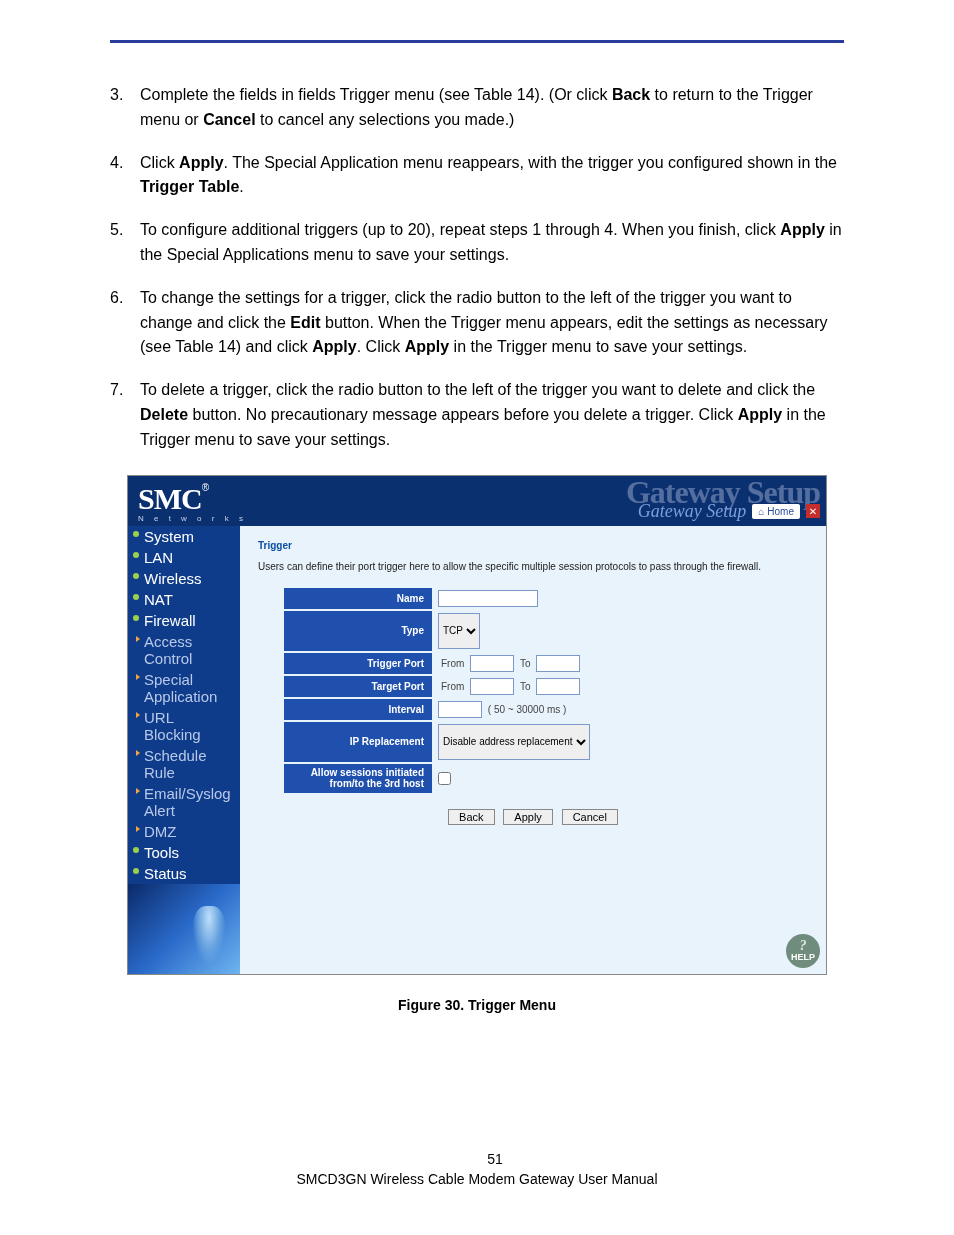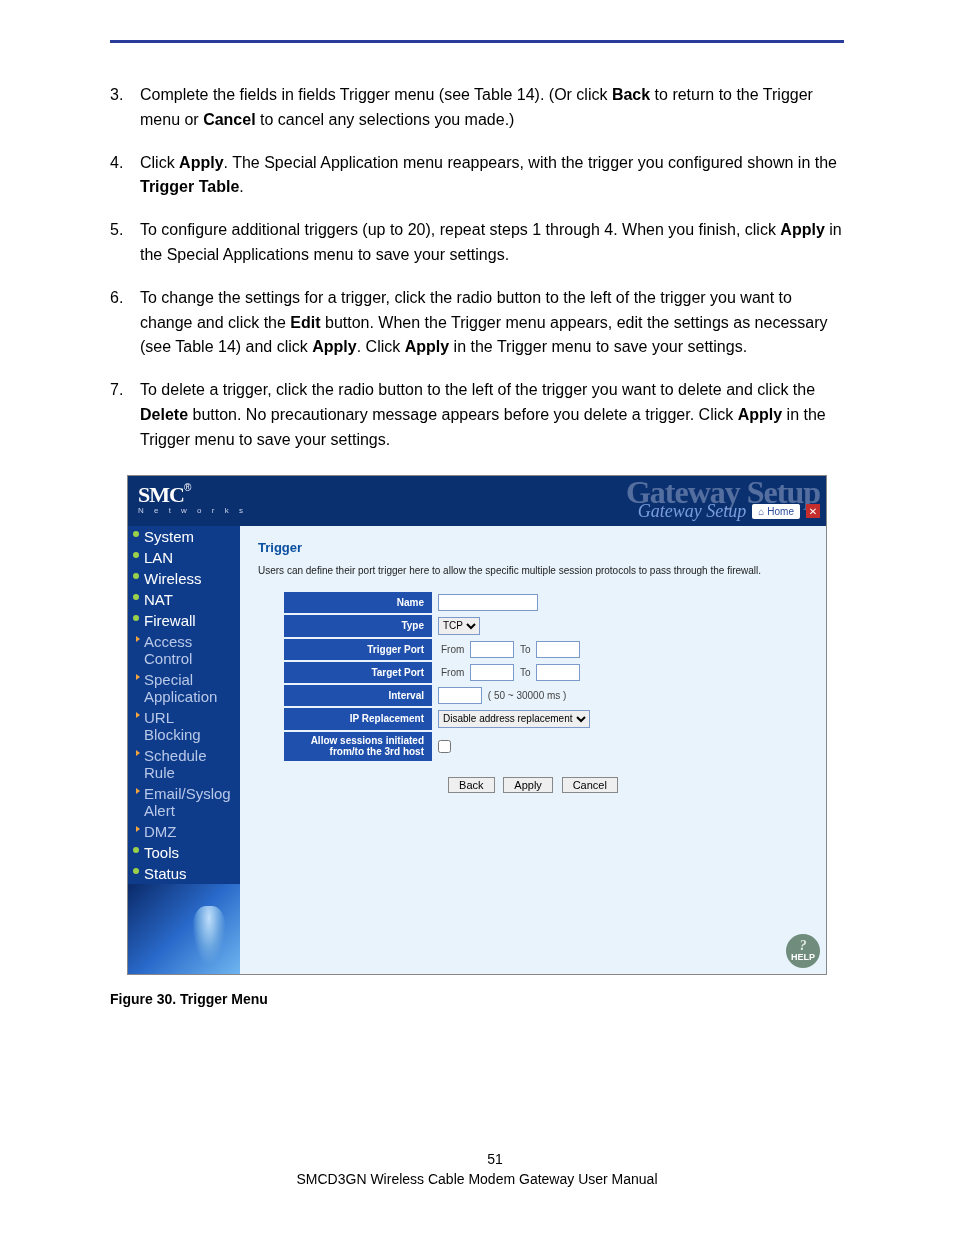--- a/index.html
+++ b/index.html
@@ -43,21 +43,21 @@
     font-size: 10px;
     background: #fff;
   }
   .ui-top {
     height: 50px;
     background: #0b3070;
     position: relative;
     overflow: hidden;
   }
   .ui-logo { position: absolute; left: 10px; top: 6px; color: #fff; }
-  .ui-logo .smc { font-family: "Times New Roman", serif; font-weight: bold; font-size: 22px; letter-spacing: -1px; }
+  .ui-logo .smc { font-family: "Times New Roman", serif; font-weight: bold; font-size: 30px; letter-spacing: -1px; }
   .ui-logo .reg { font-size: 10px; vertical-align: top; }
   .ui-logo .net { font-size: 8px; letter-spacing: 4px; display: block; color: #c9d1ea; margin-top: -2px; }
   .ui-ghost {
     position: absolute; right: 6px; top: -2px;
     font-family: "Times New Roman", serif;
     font-weight: bold; font-size: 32px;
     color: rgba(220,228,245,0.35);
     letter-spacing: -1px;
   }
   .ui-subbar {
@@ -121,55 +121,55 @@
     content:""; position:absolute; right:14px; bottom:8px;
     width:34px; height:60px;
     background: radial-gradient(ellipse at 50% 20%, #cfeaff 0%, #6ca7e0 45%, transparent 70%);
     border-radius: 40% 40% 20% 20%;
     opacity:0.9;
   }
   .ui-content {
     flex: 1; padding: 14px 18px 14px 18px;
     position: relative;
   }
-  .content-hdr { color: #0a4fa0; font-weight: bold; font-size: 13px; margin-bottom: 10px; }
+  .content-hdr { color: #0a4fa0; font-weight: bold; font-size: 10px; margin-bottom: 10px; }
   .content-desc { font-size: 10px; margin-bottom: 14px; color: #222; }
   .form-table { margin-left: 26px; border-collapse: separate; border-spacing: 0 2px; }
   .form-table td.lbl {
     background: #1f50ad; color: #fff; font-weight: bold;
     text-align: right; padding: 3px 8px; font-size: 10px;
     width: 148px; vertical-align: middle;
   }
   .form-table td.fld {
     padding: 2px 6px; font-size: 10px; vertical-align: middle;
     background: #e8f3fb;
   }
   input[type=text].tiny {
     width: 60px; height: 17px; font-size: 10px;
     border: 1px solid #7b9aca; padding: 0 3px;
   }
   input[type=text].wider { width: 100px; }
-  select.tiny { font-size: 10px; height: 18px; border: 1px solid #7b9aca; }
+  select.tiny { font-size: 10px; height: 36px; border: 1px solid #7b9aca; }
   .ft { color: #444; font-size: 10px; padding: 0 3px; }
   .btn-row { text-align: center; margin-top: 14px; }
   .btn-row button {
     font-size: 11px; padding: 1px 10px; margin: 0 3px;
     background: #efefef; border: 1px solid #888; cursor: pointer;
   }
   .help-badge {
     position: absolute; right: 6px; bottom: 6px;
     width: 34px; height: 34px; border-radius: 50%;
     background: #6f8c7c; color: #fff; font-size: 9px; font-weight: bold;
     display: flex; flex-direction: column; align-items: center; justify-content: center;
     cursor: pointer;
   }
   .help-badge .q { font-family: Georgia, serif; font-style: italic; font-size: 14px; line-height: 12px; color:#dfe9e3;}
   .fig-caption {
-    text-align: left; font-weight: bold; font-size: 14px;
-    margin-top: 16px;
+    text-align: center; font-weight: bold; font-size: 14px;
+    margin-top: 22px;
   }
   .footer {
     position: absolute; bottom: 48px; left: 0; right: 0;
     text-align: center; font-size: 14px;
   }
   .footer .pn { margin-bottom: 4px; padding-left: 36px; }
   .chk { width:13px; height:13px; vertical-align:middle; }
 </style>
 </head>
 <body>

